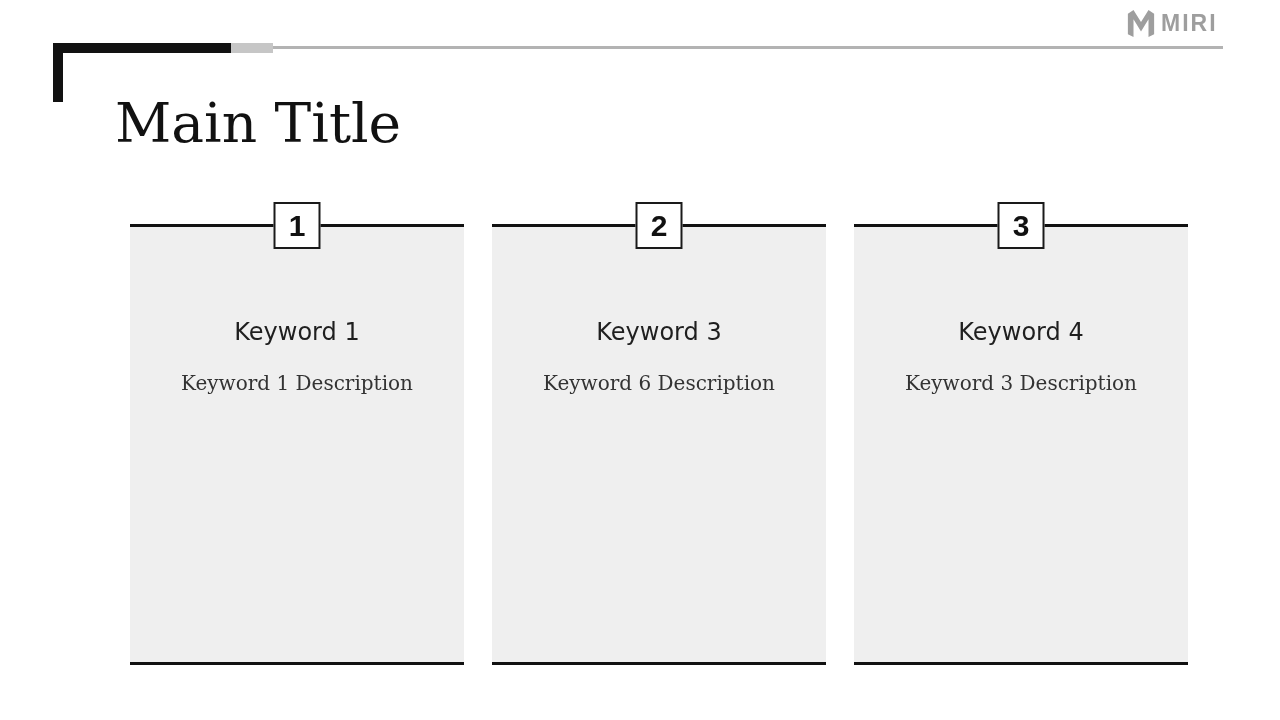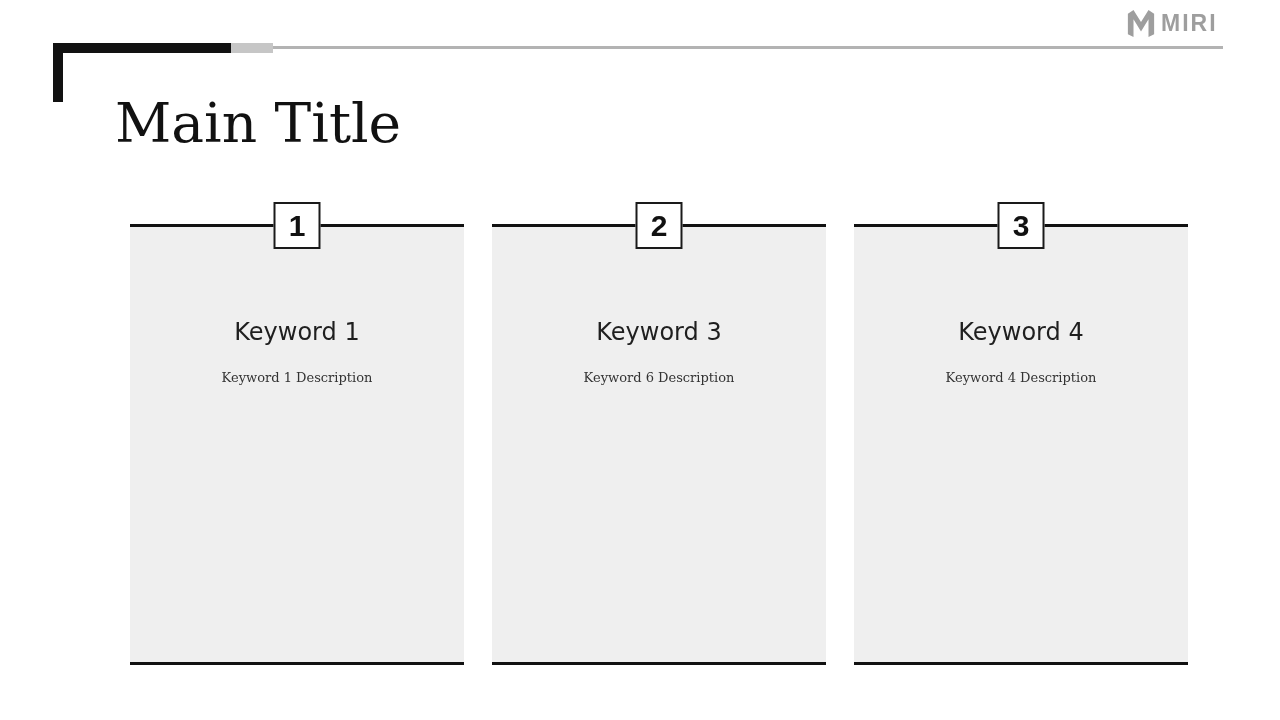--- a/index.html
+++ b/index.html
@@ -133,21 +133,21 @@
     line-height: 1.3;
     color: #1f1f1f;
   }
   .desc {
     position: absolute;
     top: 142px;
     left: 0;
     width: 100%;
     text-align: center;
     font-family: "DejaVu Serif", "Liberation Serif", serif;
-    font-size: 13px;
+    font-size: 20px;
     line-height: 1.4;
     color: #333333;
   }
 </style>
 </head>
 <body>
 
 <div class="slide">
 
   <div class="logo">
@@ -178,16 +178,16 @@
     </div>
     <div class="keyword">Keyword 3</div>
     <div class="desc">Keyword 6 Description</div>
   </div>
 
   <div class="card card-3">
     <div class="badge">
       <span class="badge-number">3</span>
     </div>
     <div class="keyword">Keyword 4</div>
-    <div class="desc">Keyword 4 Description</div>
+    <div class="desc">Keyword 3 Description</div>
   </div>
 
 </div>
 
 </body></html>

